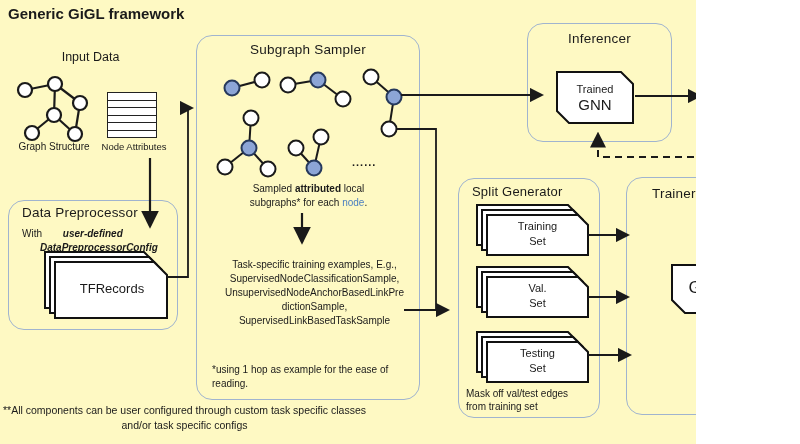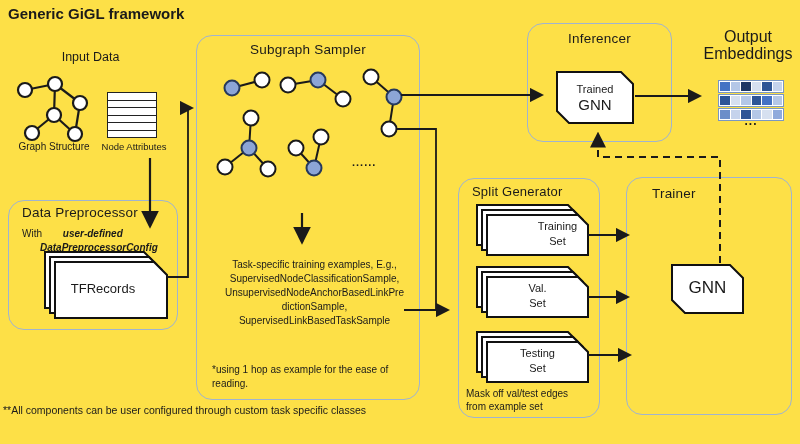--- a/index.html
+++ b/index.html
@@ -1,17 +1,17 @@
 <!DOCTYPE html>
 <html><head>
 <meta charset="utf-8">
 <style>
   html,body { margin:0; padding:0; background:#fff; }
   #canvas {
-    position:relative; width:800px; height:444px; background:#fde047;
+    position:relative; width:696px; height:444px; background:#fef9c3;
     font-family:"Liberation Sans", sans-serif; color:#1a1a1a; overflow:hidden;
   }
   .abs { position:absolute; }
   .box {
     position:absolute; border:1.6px solid #a0b4cf; border-radius:16px;
     background:transparent; box-sizing:border-box; z-index:1;
   }
   .txt { position:absolute; z-index:3; }
   .center { text-align:center; }
   .section-title { font-size:13.5px; letter-spacing:.2px; }
@@ -142,52 +142,56 @@
 
   <div class="txt center" style="left:38px; top:50px; width:105px; font-size:12.5px;">Input Data</div>
   <div class="txt center" style="left:2px; top:141px; width:104px; font-size:10px;">Graph Structure</div>
   <div class="txt center" style="left:95px; top:141px; width:78px; font-size:9.5px;">Node Attributes</div>
 
   <div class="txt section-title" style="left:22px; top:205px;">Data Preprocessor</div>
   <div class="txt small" style="left:22px; top:227px; width:150px;">
     <span>With </span><span class="bi">user-defined</span><br>
     <span class="bi">DataPreprocessorConfig</span>
   </div>
-  <div class="txt center card-label" style="left:47px; top:281px; width:112px; font-size:13px;">TFRecords</div>
+  <div class="txt center card-label" style="left:56px; top:281px; width:112px; font-size:13px;">TFRecords</div>
 
   <div class="txt center section-title" style="left:196px; top:42px; width:224px;">Subgraph Sampler</div>
   <div class="txt b" style="left:352px; top:156px; font-size:11px; letter-spacing:1px;">......</div>
+  <div class="txt center small" style="left:226px; top:182px; width:165px;">
+    <span>Sampled </span><span class="b">attributed</span><span> local</span><br>
+    <span>subgraphs* for each </span><span class="link-blue">node</span><span>.</span>
+  </div>
   <div class="txt small" style="left:212px; top:258px; width:205px; line-height:14px;text-align:center;">
     <div>Task-specific training examples, E.g.,</div>
     <div>SupervisedNodeClassificationSample,</div>
     <div>UnsupervisedNodeAnchorBasedLinkPre</div>
     <div>dictionSample,</div>
     <div>SupervisedLinkBasedTaskSample</div>
   </div>
   <div class="txt small" style="left:212px; top:363px; width:195px;">
     <span>*using 1 hop as example for the ease of</span><br>
     <span>reading.</span>
   </div>
 
   <div class="txt section-title" style="left:472px; top:184px; font-size:13px;">Split Generator</div>
-  <div class="txt stack-label" style="left:487px; top:219px; width:101px;margin-left:20px;">
+  <div class="txt stack-label" style="left:487px; top:219px; width:101px;">
     <span>Training</span><br>
     <span>Set</span>
   </div>
   <div class="txt stack-label" style="left:487px; top:281px; width:101px;">
     <span>Val.</span><br>
     <span>Set</span>
   </div>
   <div class="txt stack-label" style="left:487px; top:346px; width:101px;">
     <span>Testing</span><br>
     <span>Set</span>
   </div>
   <div class="txt small" style="left:466px; top:387px; width:130px; line-height:13px;">
     <span>Mask off val/test edges</span><br>
-    <span>from example set</span>
+    <span>from training set</span>
   </div>
 
   <div class="txt section-title" style="left:652px; top:186px;">Trainer</div>
   <div class="txt center card-label" style="left:672px; top:278px; width:71px; font-size:17px;">GNN</div>
 
   <div class="txt center section-title" style="left:527px; top:31px; width:145px;">Inferencer</div>
   <div class="txt center card-label" style="left:557px; top:80px; width:76px; line-height:16px;">
     <span style="font-size:11px;">Trained</span><br>
     <span style="font-size:15px;">GNN</span>
   </div>
@@ -217,20 +221,21 @@
       <div class="emb-cell" style="background: rgb(197, 211, 236);"></div>
       <div class="emb-cell" style="background: rgb(46, 85, 150);"></div>
       <div class="emb-cell" style="background: rgb(180, 199, 231);"></div>
       <div class="emb-cell" style="background: rgb(214, 224, 240);"></div>
       <div class="emb-cell" style="background: rgb(143, 170, 220);"></div>
     </div>
   <div class="txt center" id="emb-dots">...</div>
 
   <div class="txt" id="footer">
     <span>**All components can be user configured through custom task specific classes</span><br>
+    <span>and/or task specific configs</span>
   </div>
 
   <svg class="overlay" width="800" height="444">
     <defs>
       <marker id="ah" viewBox="0 0 10 10" refX="8.5" refY="5" markerWidth="8" markerHeight="8" orient="auto-start-reverse">
         <path d="M0 0 L10 5 L0 10 Z" fill="#1a1a1a"></path>
       </marker>
     </defs>
     <g stroke="#1a1a1a" fill="none">
       <path d="M150 158 V226" stroke-width="2.2" marker-end="url(#ah)"></path>

